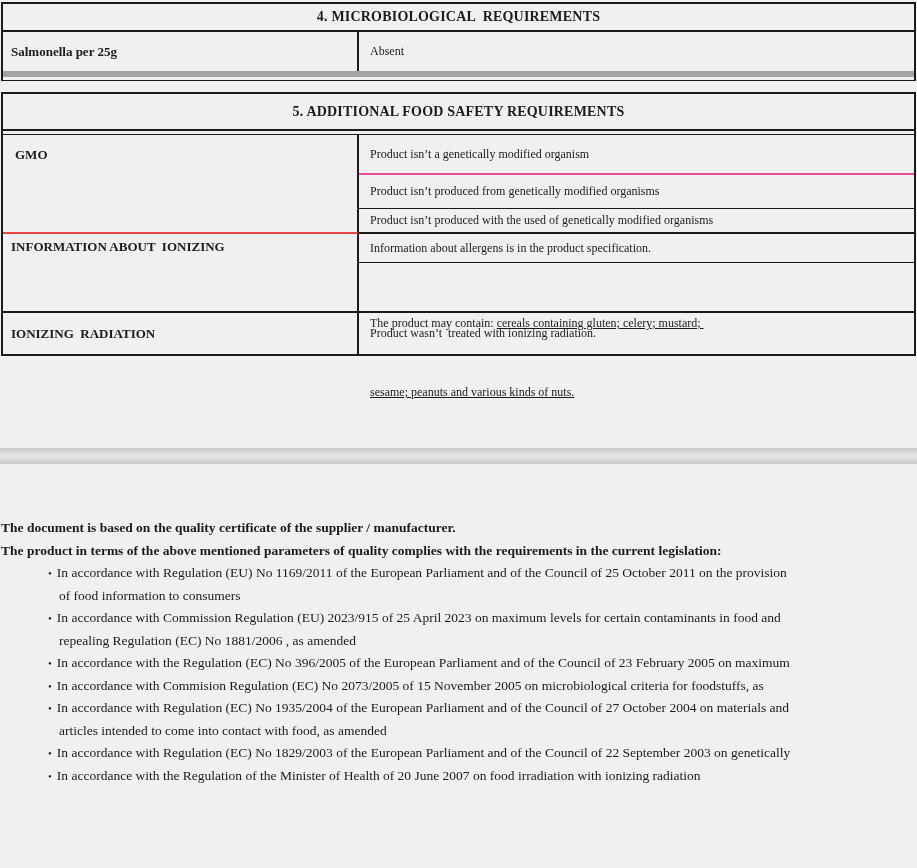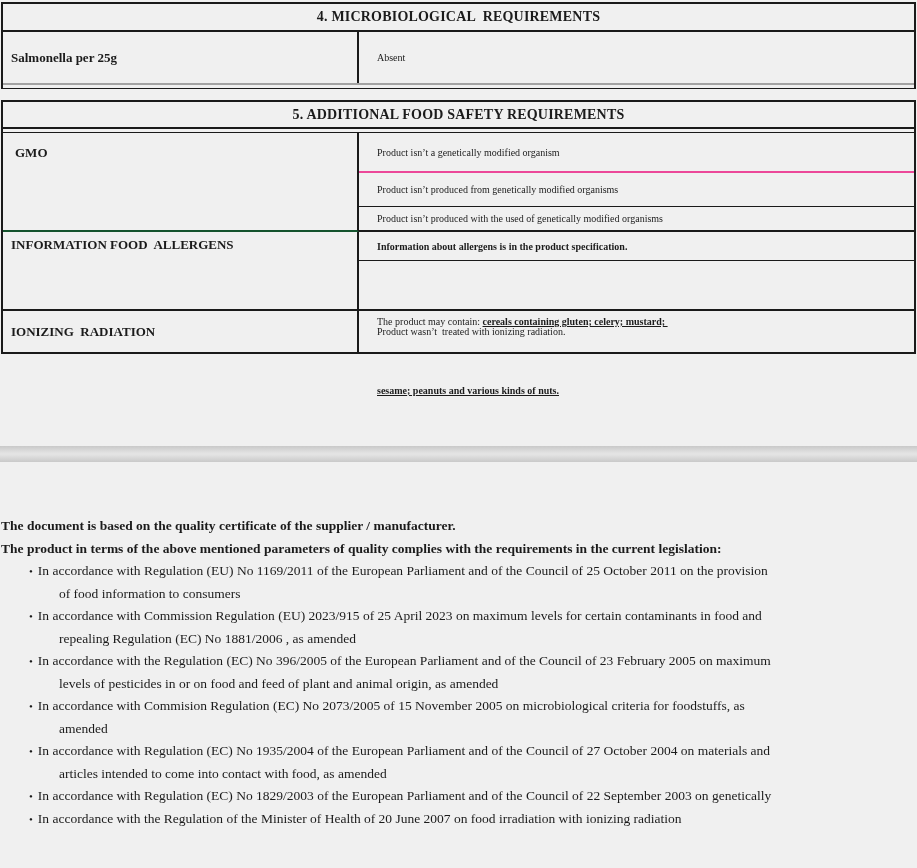--- a/index.html
+++ b/index.html
@@ -13,69 +13,69 @@
   .doc { width: 917px; height: 868px; position: relative; }
 
   
   .tbl { margin: 0 1px; background: #f0f0f0; }
   .tblA { margin-top: 2px; border: 2px solid #1a1a1a; border-bottom-width: 1px; }
   .tblA-header {
     height: 28px; display: flex; align-items: center; justify-content: center;
     font-weight: bold; font-size: 14px; letter-spacing: .2px;
     border-bottom: 2px solid #1a1a1a; white-space: pre-wrap;
   }
-  .tblA-row { display: grid; grid-template-columns: 356px 1fr; height: 53px; border-bottom: 2px solid #a3a3a3; }
+  .tblA-row { display: grid; grid-template-columns: 356px 1fr; height: 45px; border-bottom: 6px solid #a3a3a3; }
   .tblA-strip { height: 3px; }
 
   .cell-label {
     border-right: 2px solid #1a1a1a;
     padding: 0 8px; font-weight: bold; font-size: 13px;
     display: flex; align-items: center; white-space: pre-wrap;
   }
   .cell-value {
-    padding: 0 18px; font-size: 10px;
+    padding: 0 11px; font-size: 12px;
     display: flex; align-items: center; white-space: pre-wrap;
   }
 
   .tblB { margin-top: 11px; border: 2px solid #1a1a1a; }
   .tblB-header {
-    height: 27px; display: flex; align-items: center; justify-content: center;
+    height: 37px; display: flex; align-items: center; justify-content: center;
     font-weight: bold; font-size: 14px; letter-spacing: .2px;
     border-bottom: 2px solid #1a1a1a; white-space: pre-wrap;
   }
   .tblB-body {
     margin-top: 3px; border-top: 1px solid #1a1a1a;
     display: grid; grid-template-columns: 356px 1fr;
     grid-template-rows: 40px 34px 25px 29px 50px 41px;
   }
   .lab-top { align-items: flex-start; padding-top: 12px; }
-  .gmo-label   { grid-column: 1; grid-row: 1 / 4; border-bottom: 2px solid #14532d; padding-left: 12px; }
+  .gmo-label   { grid-column: 1; grid-row: 1 / 4; border-bottom: 2px solid #ef4444; padding-left: 12px; }
   .gmo-v1      { grid-column: 2; grid-row: 1; border-bottom: 2px solid #ec4899; }
   .gmo-v2      { grid-column: 2; grid-row: 2; border-bottom: 1px solid #1a1a1a; }
   .gmo-v3      { grid-column: 2; grid-row: 3; border-bottom: 2px solid #1a1a1a; }
   .alg-label   { grid-column: 1; grid-row: 4 / 6; border-bottom: 2px solid #1a1a1a; padding-top: 5px; }
-  .alg-v1      { grid-column: 2; grid-row: 4; border-bottom: 1px solid #1a1a1a; font-weight: bold; }
+  .alg-v1      { grid-column: 2; grid-row: 4; border-bottom: 1px solid #1a1a1a; }
   .alg-v2      { grid-column: 2; grid-row: 5; border-bottom: 2px solid #1a1a1a;
                  display: block; padding-top: 3px; line-height: 23px; }
   .ion-label   { grid-column: 1; grid-row: 6; }
   .ion-value   { grid-column: 2; grid-row: 6; }
-  .em { font-weight: bold; text-decoration: underline; }
+  .em { font-weight: normal; text-decoration: underline; }
 
   
   .spacer-a { height: 92px; }
   .page-divider {
     height: 16px; margin: 0;
     background: linear-gradient(to bottom, #c9c9c9 0%, #e3e3e3 45%, #e3e3e3 55%, #c9c9c9 100%);
   }
   .spacer-b { height: 53px; }
 
   
   .footer { font-size: 13.5px; line-height: 22.5px; padding-left: 1px; }
   .intro { font-weight: bold; white-space: pre-wrap; }
-  .bullet-line { padding-left: 28px; white-space: pre-wrap; }
+  .bullet-line { padding-left: 47px; white-space: pre-wrap; }
   .bullet-mark { margin-right: 5px; font-size: 11px; }
   .cont-line { padding-left: 58px; white-space: pre-wrap; }
 </style>
 </head>
 <body>
 
 <div class="doc">
 
   <div class="tbl tblA">
     <div class="tblA-header">4. MICROBIOLOGICAL  REQUIREMENTS</div>
@@ -88,21 +88,21 @@
 
   <div class="tbl tblB">
     <div class="tblB-header">5. ADDITIONAL FOOD SAFETY REQUIREMENTS</div>
     <div class="tblB-body">
 
       <div class="cell-label lab-top gmo-label">GMO</div>
       <div class="cell-value gmo-v1">Product isn’t a genetically modified organism</div>
       <div class="cell-value gmo-v2">Product isn’t produced from genetically modified organisms</div>
       <div class="cell-value gmo-v3">Product isn’t produced with the used of genetically modified organisms</div>
 
-      <div class="cell-label lab-top alg-label">INFORMATION FOOD  ALLERGENS</div>
+      <div class="cell-label lab-top alg-label">INFORMATION ABOUT  IONIZING</div>
       <div class="cell-value alg-v1">Information about allergens is in the product specification.</div>
       <div class="cell-value alg-v2">
         <div><span>The product may contain: </span><span class="em">cereals containing gluten; celery; mustard; </span></div>
         <div><span class="em">sesame; peanuts and various kinds of nuts.</span></div>
       </div>
 
       <div class="cell-label ion-label">IONIZING  RADIATION</div>
       <div class="cell-value ion-value">Product wasn’t  treated with ionizing radiation.</div>
     </div>
   </div>
@@ -120,26 +120,24 @@
       <div class="cont-line">of food information to consumers</div>
     </div>
 
     <div>
       <div class="bullet-line"><span class="bullet-mark">•</span><span>In accordance with Commission Regulation (EU) 2023/915 of 25 April 2023 on maximum levels for certain contaminants in food and</span></div>
       <div class="cont-line">repealing Regulation (EC) No 1881/2006 , as amended</div>
     </div>
 
     <div>
       <div class="bullet-line"><span class="bullet-mark">•</span><span>In accordance with the Regulation (EC) No 396/2005 of the European Parliament and of the Council of 23 February 2005 on maximum</span></div>
-      <div class="cont-line">levels of pesticides in or on food and feed of plant and animal origin, as amended</div>
     </div>
 
     <div>
       <div class="bullet-line"><span class="bullet-mark">•</span><span>In accordance with Commision Regulation (EC) No 2073/2005 of 15 November 2005 on microbiological criteria for foodstuffs, as</span></div>
-      <div class="cont-line">amended</div>
     </div>
 
     <div>
       <div class="bullet-line"><span class="bullet-mark">•</span><span>In accordance with Regulation (EC) No 1935/2004 of the European Parliament and of the Council of 27 October 2004 on materials and</span></div>
       <div class="cont-line">articles intended to come into contact with food, as amended</div>
     </div>
 
     <div>
       <div class="bullet-line"><span class="bullet-mark">•</span><span>In accordance with Regulation (EC) No 1829/2003 of the European Parliament and of the Council of 22 September 2003 on genetically</span></div>
     </div>

